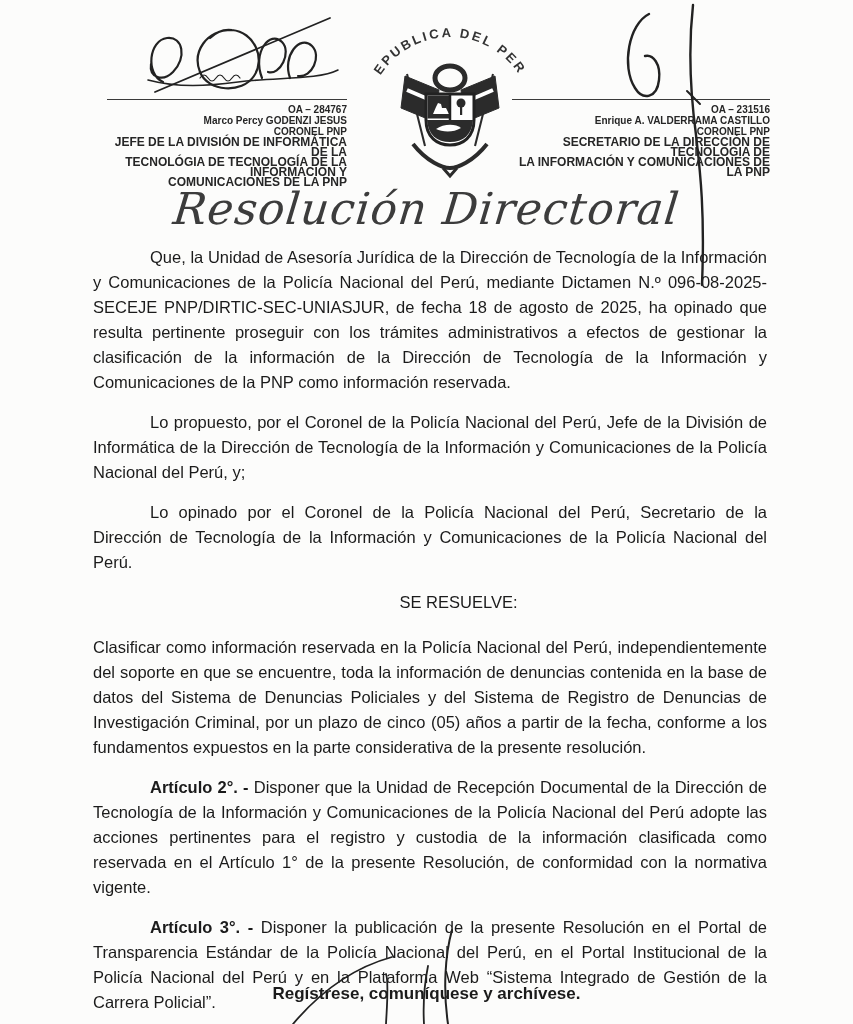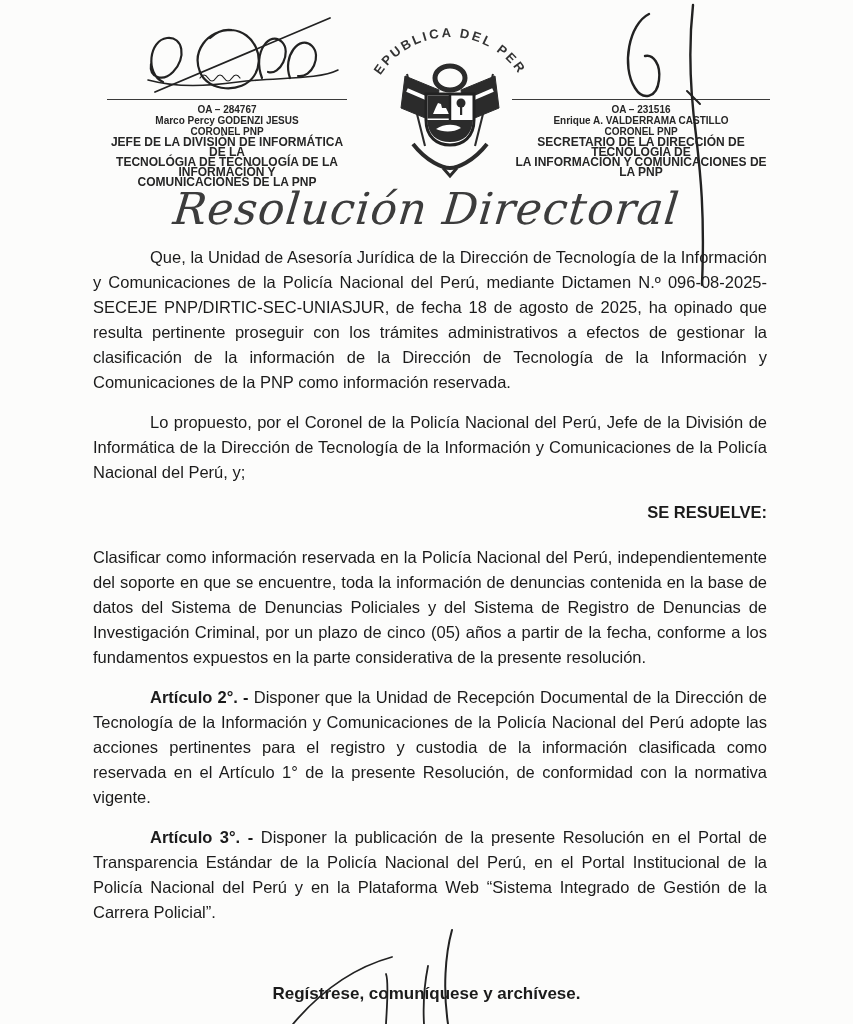--- a/index.html
+++ b/index.html
@@ -2,21 +2,21 @@
 <html><head>
 <meta charset="utf-8">
 <style>
   html,body{margin:0;padding:0;background:#e8e8e8;}
   .page{
     position:relative;width:853px;height:1024px;margin:0 auto;
     background:#fcfcfb;overflow:hidden;
     font-family:"Liberation Sans",sans-serif;color:#1b1b1b;
   }
   
-  .sig-block{position:absolute;text-align:center;}
+  .sig-block{position:absolute;text-align:right;}
   .sig-block .rule{border-top:1.6px solid #3a3a3a;margin-bottom:4px;}
   .sig-block .code,.sig-block .name,.sig-block .rank{
     font-size:10px;font-weight:bold;line-height:11px;color:#262626;
   }
   .sig-block .role{font-size:12px;font-weight:bold;line-height:10px;color:#262626;}
   .sig-left{left:107px;top:99px;width:240px;}
   .sig-right{left:512px;top:99px;width:258px;}
   
   .emblem{position:absolute;left:355px;top:16px;width:190px;height:170px;}
   
@@ -25,21 +25,21 @@
     font-family:"DejaVu Serif",serif;font-style:italic;font-weight:500;
     font-size:44px;color:#3c3c3c;letter-spacing:1px;
     transform:skewX(-6deg);
   }
   
   .doc-body{position:absolute;left:93px;top:245px;width:674px;}
   .doc-body p{
     margin:0 0 15px 0;text-align:justify;text-indent:57px;
     font-size:16.5px;line-height:25px;color:#1b1b1b;
   }
-  .doc-body p.heading{font-weight:bold;text-align:right;margin-bottom:16px;}
+  .doc-body p.heading{font-weight:normal;text-align:center;margin-bottom:16px;}
   .doc-body p.resolve{margin-top:12px;margin-bottom:20px;}
   .doc-body p.art-heading{margin-bottom:0;margin-top:18px;}
   .doc-body b{font-weight:bold;}
   .closing{
     position:absolute;left:0;top:984px;width:853px;text-align:center;
     font-size:17px;font-weight:bold;color:#1b1b1b;
   }
   
   .ink-overlay{position:absolute;left:0;top:0;width:853px;height:1024px;pointer-events:none;}
 </style>
@@ -104,20 +104,21 @@
         <path d="M88,152 l7,8 l7,-8" stroke-width="3"></path>
       </g>
     </svg>
   </div>
 
   <div class="doc-title">Resolución Directoral</div>
 
   <div class="doc-body">
     <p>Que, la Unidad de Asesoría Jurídica de la Dirección de Tecnología de la Información y Comunicaciones de la Policía Nacional del Perú, mediante Dictamen N.º 096-08-2025-SECEJE PNP/DIRTIC-SEC-UNIASJUR, de fecha 18 de agosto de 2025, ha opinado que resulta pertinente proseguir con los trámites administrativos a efectos de gestionar la clasificación de la información de la Dirección de Tecnología de la Información y Comunicaciones de la PNP como información reservada.</p>
     <p>Lo propuesto, por el Coronel de la Policía Nacional del Perú, Jefe de la División de Informática de la Dirección de Tecnología de la Información y Comunicaciones de la Policía Nacional del Perú, y;</p>
+    <p>Lo opinado por el Coronel de la Policía Nacional del Perú, Secretario de la Dirección de Tecnología de la Información y Comunicaciones de la Policía Nacional del Perú.</p>
 
     <p class="heading resolve">SE RESUELVE:</p>
 
     <p style="text-indent:0;">Clasificar como información reservada en la Policía Nacional del Perú, independientemente del soporte en que se encuentre, toda la información de denuncias contenida en la base de datos del Sistema de Denuncias Policiales y del Sistema de Registro de Denuncias de Investigación Criminal, por un plazo de cinco (05) años a partir de la fecha, conforme a los fundamentos expuestos en la parte considerativa de la presente resolución.</p>
 
     <p><b>Artículo 2°. -</b><span> Disponer que la Unidad de Recepción Documental de la Dirección de Tecnología de la Información y Comunicaciones de la Policía Nacional del Perú adopte las acciones pertinentes para el registro y custodia de la información clasificada como reservada en el Artículo 1° de la presente Resolución, de conformidad con la normativa vigente.</span></p>
 
     <p><b>Artículo 3°. -</b><span> Disponer la publicación de la presente Resolución en el Portal de Transparencia Estándar de la Policía Nacional del Perú, en el Portal Institucional de la Policía Nacional del Perú y en la Plataforma Web “Sistema Integrado de Gestión de la Carrera Policial”.</span></p>
   </div>
 

